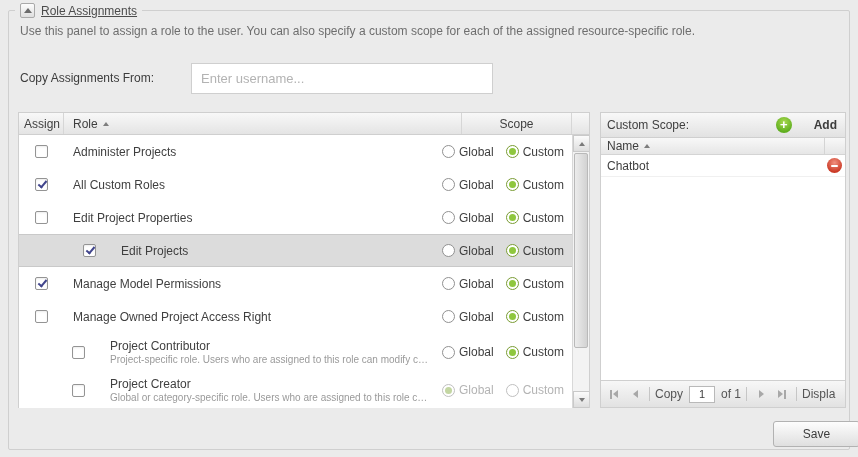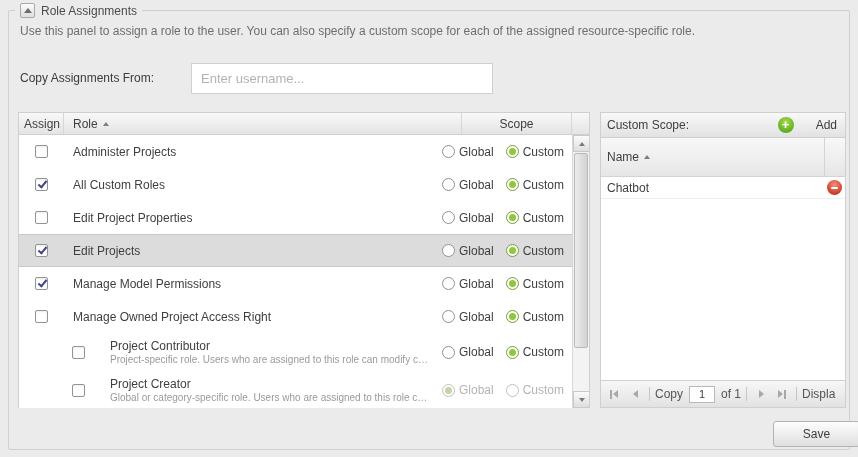--- a/index.html
+++ b/index.html
@@ -14,21 +14,21 @@
   }
 
   
   .fieldset { position:absolute; left:8px; top:10px; width:842px; height:440px;
     border:1px solid #cfcfcf; border-radius:2px; }
   .legend { position:absolute; top:-9px; left:6px; background:#ebebeb; padding:0 5px;
     display:flex; align-items:center; gap:6px; height:17px; }
   .collapse-tool { width:15px; height:15px; border:1px solid #a9a9a9; border-radius:2px;
     background:linear-gradient(#fdfdfd,#dedede); display:flex; align-items:center; justify-content:center; cursor:pointer; }
   .tri-up { width:0; height:0; border-left:4px solid transparent; border-right:4px solid transparent; border-bottom:5px solid #6b6b6b; }
-  .legend-text { color:#4c4c4c; }
+  .legend-text { color:#4c4c4c;text-decoration:underline; }
 
   .desc { position:absolute; left:11px; top:13px; color:#6e6e6e; }
 
   .copy-label { position:absolute; left:11px; top:52px; height:30px; line-height:30px; font-weight:normal; color:#3c3c3c; }
   .copy-input { position:absolute; left:182px; top:52px; width:302px; height:31px;
     border:1px solid #cfcfcf; background:#fff; padding:0 9px;
     font:13px "Liberation Sans", sans-serif; color:#404040; }
   .copy-input::placeholder { color:#b3b3b3; }
 
   
@@ -40,21 +40,21 @@
   .gh-assign { width:45px; padding-left:5px; }
   .gh-role { flex:1; padding-left:9px; }
   .gh-scope { width:110px; justify-content:center; }
   .gh-spacer { width:17px; border-right:none; }
   .sort-asc { width:0; height:0; border-left:3px solid transparent; border-right:3px solid transparent;
     border-bottom:4px solid #7d7d7d; display:inline-block; margin-left:5px; }
 
   .grid-body { position:relative; height:273px; overflow:hidden; background:#fff; }
   .grid-row { display:flex; align-items:center; height:33px; padding-right:17px; background:#fff; }
   .grid-row.has-desc { height:38px;margin-left:37px; }
-  .grid-row.selected { background:#dcdcdc; box-shadow:inset 0 1px 0 #c9c9c9, inset 0 -1px 0 #c9c9c9; }
+  .grid-row.selected { background:#dcdcdc; box-shadow:inset 0 1px 0 #c9c9c9, inset 0 -1px 0 #c9c9c9;padding-left:48px; }
   .cell-assign { width:45px; display:flex; justify-content:center; }
   .cell-role { flex:1; padding-left:9px; overflow:hidden; }
   .role-name { color:#3f3f3f; white-space:nowrap; }
   .role-desc { color:#9a9a9a; font-size:10px; margin-top:1px; white-space:nowrap; overflow:hidden; text-overflow:ellipsis; }
   .cell-scope { width:140px; display:flex; align-items:center; justify-content:flex-end; padding-right:8px; white-space:nowrap; }
   .radio-wrap { display:inline-flex; align-items:center; gap:4px; cursor:pointer; }
   .radio-wrap + .radio-wrap { margin-left:12px; }
   .radio { width:13px; height:13px; border:1px solid #919191; border-radius:50%; background:#fff; position:relative; flex:0 0 auto; }
   .radio.on { border-color:#7a9c34; }
   .radio.on::after { content:""; position:absolute; left:2px; top:2px; width:7px; height:7px; border-radius:50%; background:#8fc73e; }
@@ -80,28 +80,28 @@
   .tri-down-s { width:0; height:0; border-left:3px solid transparent; border-right:3px solid transparent; border-top:4px solid #7a7a7a; }
   .sb-thumb { position:absolute; left:1px; top:18px; width:14px; height:195px;
     background:linear-gradient(90deg,#ececec,#d2d2d2); border:1px solid #b9b9b9; border-radius:2px; cursor:grab; }
 
   
   .scope-panel { position:absolute; left:591px; top:101px; width:246px; height:296px;
     border:1px solid #cfcfcf; background:#fff; display:flex; flex-direction:column; }
   .sp-header { height:25px; background:linear-gradient(#f8f8f8,#e2e2e2); border-bottom:1px solid #cfcfcf;
     display:flex; align-items:center; padding:0 6px; flex:0 0 auto; }
   .sp-title { flex:1; color:#3f3f3f; }
-  .add-btn { display:flex; align-items:center; gap:22px; cursor:pointer; padding-right:2px; }
+  .add-btn { display:flex; align-items:center; gap:22px; cursor:pointer; padding-right:2px;font-weight:bold; }
   .icon-add { width:16px; height:16px; border-radius:50%;
     background:radial-gradient(circle at 50% 32%, #a9d94f, #5fae1f 72%);
     color:#fff; display:flex; align-items:center; justify-content:center;
     font-weight:bold; font-size:13px; line-height:1; }
   .icon-add::after { content:"+"; margin-top:-1px; }
   .add-label { color:#3c3c3c; }
-  .sp-colhead { height:39px; background:linear-gradient(#f8f8f8,#e6e6e6); border-bottom:1px solid #d4d4d4;
+  .sp-colhead { height:17px; background:linear-gradient(#f8f8f8,#e6e6e6); border-bottom:1px solid #d4d4d4;
     display:flex; align-items:center; padding-left:6px; position:relative; color:#3f3f3f; flex:0 0 auto; }
   .col-sep { position:absolute; right:20px; top:0; bottom:0; border-right:1px solid #d4d4d4; }
   .sp-body { flex:1; background:#fff; overflow:hidden; }
   .sp-row { height:22px; display:flex; align-items:center; padding-left:6px;
     border-bottom:1px solid #f0f0f0; position:relative; }
   .sp-row-name { flex:1; color:#3f3f3f; }
   .icon-remove { position:absolute; right:3px; top:3px; width:15px; height:15px; border-radius:50%;
     background:radial-gradient(circle at 50% 32%, #f0907f, #cb3a26 72%);
     display:flex; align-items:center; justify-content:center; cursor:pointer; }
   .icon-remove::after { content:""; width:7px; height:2px; background:#fff; border-radius:1px; }

